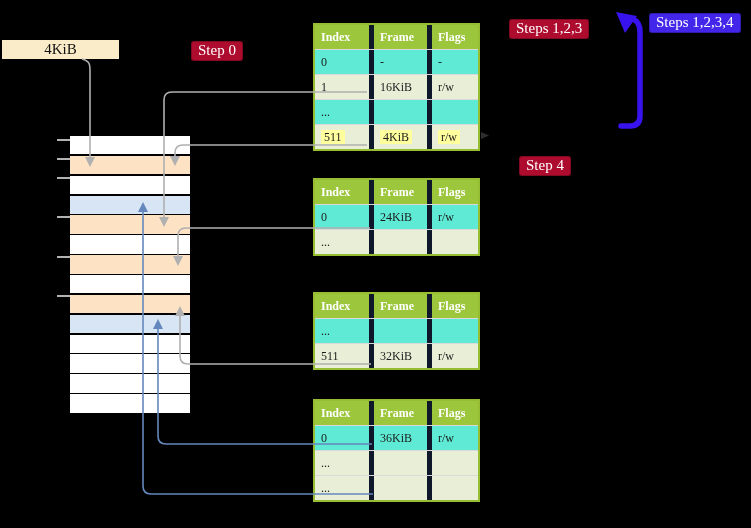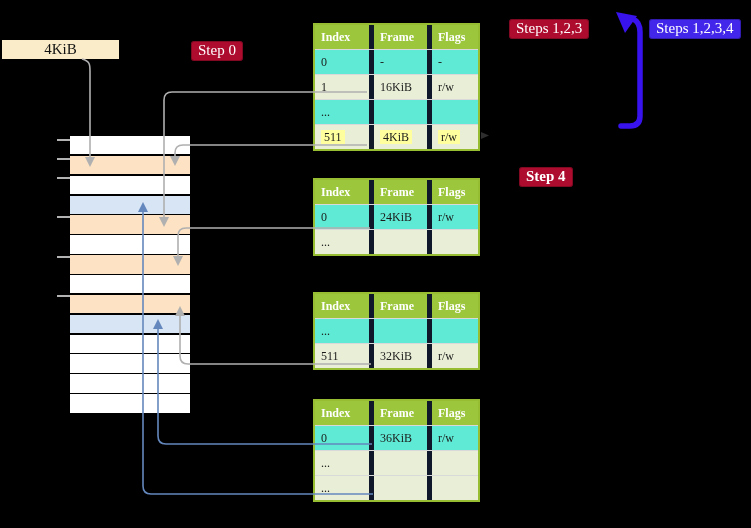--- a/index.html
+++ b/index.html
@@ -11,22 +11,22 @@
     background:var(--frame-label-bg,#faecc8);color:#111;font-size:15px;line-height:19px;
     text-align:center;}
 
   
   .badge{position:absolute;color:#fff;font-size:15px;line-height:17px;padding:1px 7px 2px;
     border-radius:3px;white-space:nowrap;box-shadow:inset 0 0 0 1px rgba(0,0,0,.25);}
   .badge.red{background:var(--badge-red-bg,#ad0c2e);}
   .badge.blue{background:var(--badge-blue-bg,#4226ea);}
   #badge-step0{left:191px;top:41px;}
   #badge-steps123{left:509px;top:19px;text-align:center;}
-  #badge-steps1234{left:649px;top:19px;}
-  #badge-step4{left:519px;top:167px;font-weight:bold;}
+  #badge-steps1234{left:649px;top:13px;}
+  #badge-step4{left:519px;top:156px;}
 
   
   #strip{position:absolute;left:70px;top:136px;width:120px;height:278px;}
   .strip-row{position:absolute;left:0;width:120px;height:18.4px;}
   .strip-row.white{background:var(--strip-white,#fff);}
   .strip-row.orange{background:var(--strip-orange,#fde3c3);}
   .strip-row.blue{background:var(--strip-blue,#d8e5f4);}
   .tick{position:absolute;left:57px;width:13px;height:2px;background:var(--tick-gray,#b3b3b3);}
 
   

